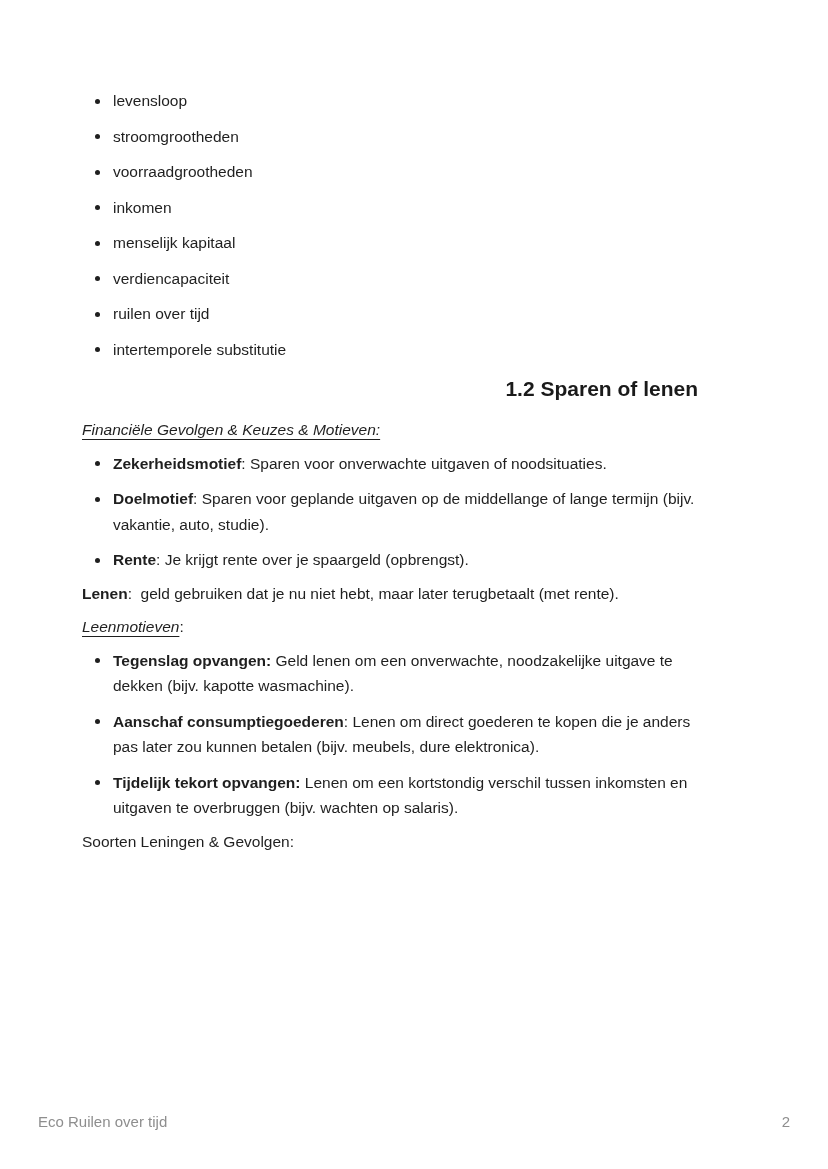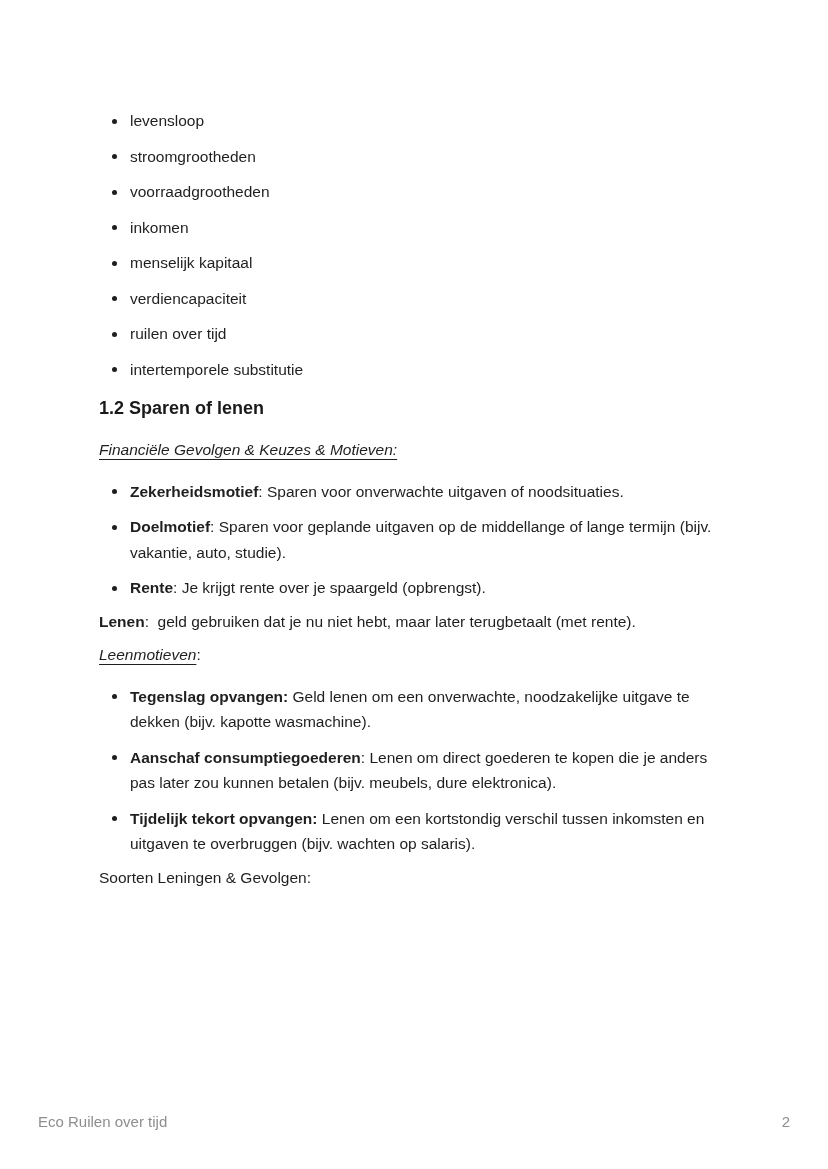--- a/index.html
+++ b/index.html
@@ -11,24 +11,24 @@
     position: relative;
     width: 828px;
     height: 1169px;
     background: #ffffff;
     font-family: "Liberation Sans", sans-serif;
     color: #1f1f1f;
     overflow: hidden;
   }
   .content {
     position: absolute;
-    left: 99px;
+    left: 82px;
     top: 0;
     width: 616px;
-    padding-top: 100px;
+    padding-top: 80px;
     font-size: 15.5px;
     line-height: 25.5px;
   }
   p {
     margin: 8px 0;
   }
   ul {
     list-style: none;
     margin: 8px 0;
     padding: 0;
@@ -43,27 +43,28 @@
     content: "";
     position: absolute;
     left: 13px;
     top: 10.5px;
     width: 5px;
     height: 5px;
     border-radius: 50%;
     background: #1f1f1f;
   }
   ul.tight-top { margin-top: 8px; }
-  ul.tight-top li:first-child { margin-top: 16px; }
+  ul.tight-top li:first-child { margin-top: 8px; }
   h2.section-heading {
-    font-size: 18px;
+    font-size: 21px;
     line-height: 33px;
     font-weight: 700;
     margin: 10px 0 12px 0;
     color: #1a1a1a;
+    text-align: right;
   }
   b { font-weight: 700; }
   .rest { white-space: pre-wrap; }
   .italic-underline {
     font-style: italic;
     text-decoration: underline;
     text-underline-offset: 3.5px;
   }
   .footer {
     position: absolute;

